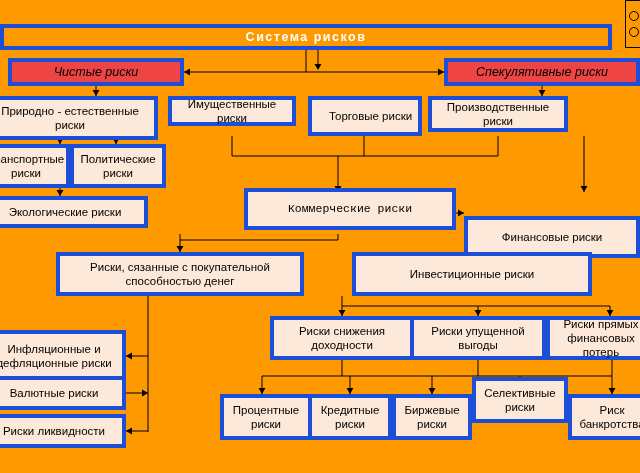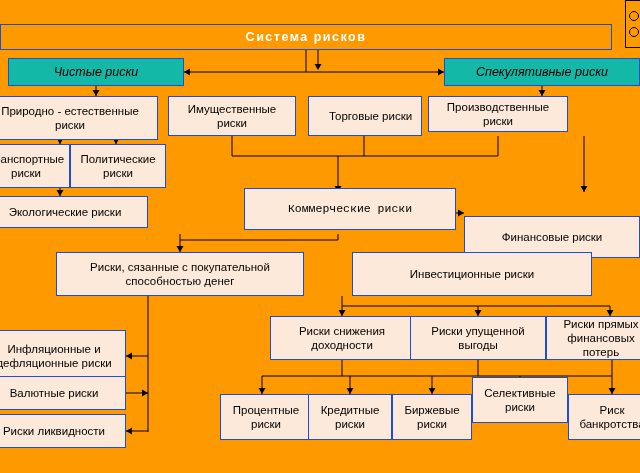--- a/index.html
+++ b/index.html
@@ -7,40 +7,40 @@
     width:640px;height:473px;
     background:#FF9900;
     font-family:"Liberation Sans", sans-serif;
     overflow:hidden;
     position:relative;
   }
   #canvas{position:absolute;left:0;top:0;width:640px;height:473px;}
   .node{
     position:absolute;
     box-sizing:border-box;
-    border:1px solid #1d4ed8;
+    border:4px solid #1d4ed8;
     background:#FDE9D9;
     color:#000;
     font-size:11.5px;
     line-height:14px;
     text-align:center;
     display:flex;
     align-items:center;
     justify-content:center;
     padding:2px 4px;
   }
   .node.title{
     background:#FF9900;
     color:#fff;
     font-weight:bold;
     font-size:12.5px;
     letter-spacing:1.5px;
   }
   .node.italic{
-    background:#14b8a6;
+    background:#ef4444;
     font-style:italic;
     font-size:12.5px;
   }
   .node.peach{
     background:#FDE9D9;
   }
   svg.lines{position:absolute;left:0;top:0;width:640px;height:473px;pointer-events:none;}
   .ln{stroke:#000;stroke-width:1;fill:none;}
   .arrowhead{fill:#000;}
   .corner-box{
@@ -134,21 +134,21 @@
     <path class="ln" d="M520,376 L520,394"></path>
     <polygon class="arrowhead" points="520,394 516.5,388 523.5,388"></polygon>
     <path class="ln" d="M612,376 L612,394"></path>
     <polygon class="arrowhead" points="612,394 608.5,388 615.5,388"></polygon>
   </svg>
 
   <div class="node title" style="left: 0px; top: 24px; width: 612px; height: 26px;">Система  рисков</div>
   <div class="node italic" style="left: 8px; top: 58px; width: 176px; height: 28px;">Чистые риски</div>
   <div class="node italic" style="left: 444px; top: 58px; width: 196px; height: 28px;">Спекулятивные риски</div>
   <div class="node peach" style="left: -18px; top: 96px; width: 176px; height: 44px;">Природно - естественные риски</div>
-  <div class="node peach" style="left: 168px; top: 96px; width: 128px; height: 40px;">Имущественные риски</div>
+  <div class="node peach" style="left: 168px; top: 96px; width: 128px; height: 30px;">Имущественные риски</div>
   <div class="node peach" style="left: 308px; top: 96px; width: 114px; height: 40px; padding-left: 15px;">Торговые риски</div>
   <div class="node peach" style="left: 428px; top: 96px; width: 140px; height: 36px;">Производственные риски</div>
   <div class="node peach" style="left: -18px; top: 144px; width: 88px; height: 44px;">Транспортные риски</div>
   <div class="node peach" style="left: 70px; top: 144px; width: 96px; height: 44px;">Политические риски</div>
   <div class="node peach" style="left: -18px; top: 196px; width: 166px; height: 32px;">Экологические риски</div>
   <div class="node peach" style="left: 244px; top: 188px; width: 212px; height: 42px; font-family: Liberation Mono, monospace;">Коммерческие риски</div>
   <div class="node peach" style="left: 464px; top: 192px; width: 176px; height: 42px; margin-top: 24px;">Финансовые риски</div>
   <div class="node peach" style="left: 56px; top: 252px; width: 248px; height: 44px;">Риски, сязанные с покупательной способностью денег</div>
   <div class="node peach" style="left: 352px; top: 252px; width: 240px; height: 44px;">Инвестиционные риски</div>
   <div class="node peach" style="left: -18px; top: 330px; width: 144px; height: 52px;">Инфляционные и дефляционные риски</div>

